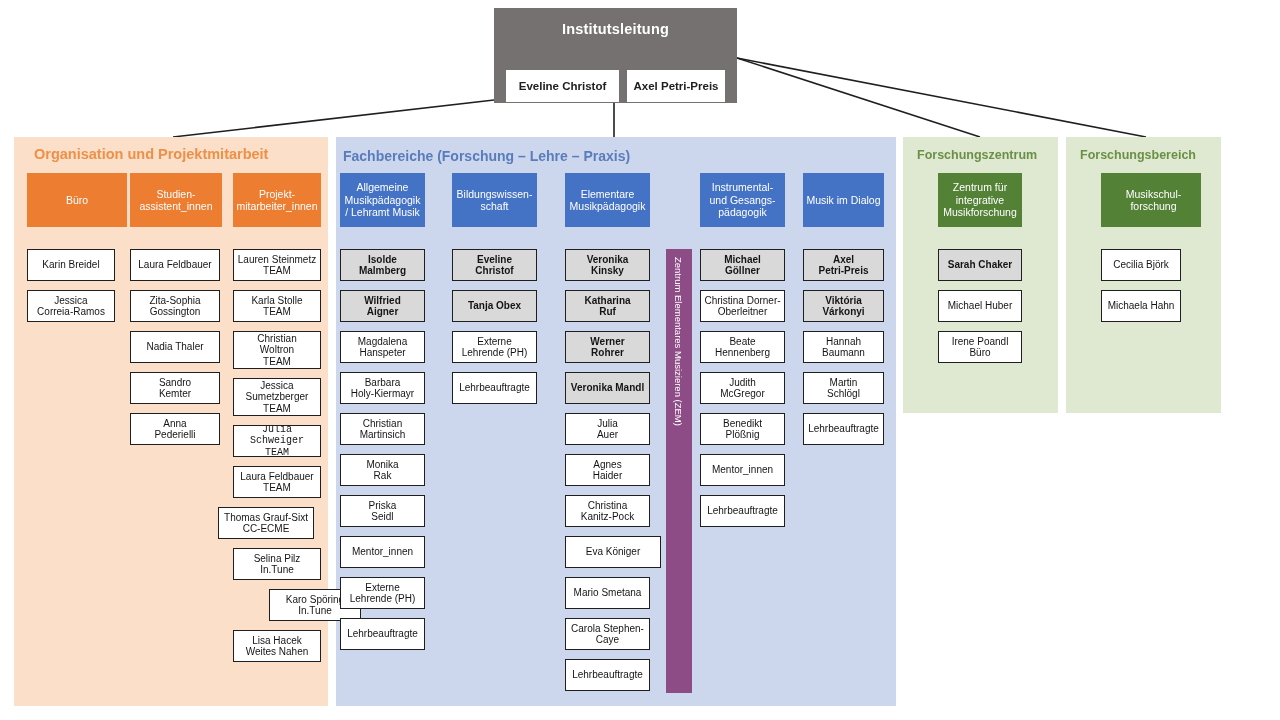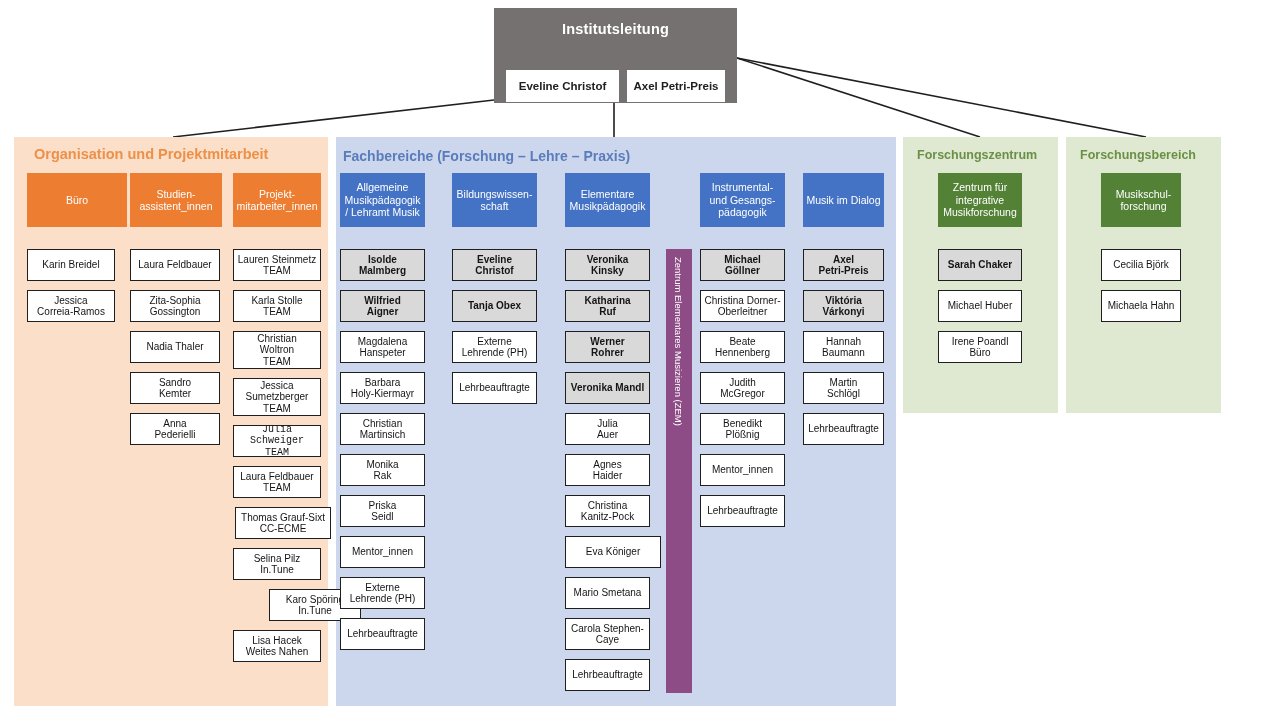--- a/index.html
+++ b/index.html
@@ -131,21 +131,21 @@
       <div class="pbox" style="left: 130px; top: 331px; width: 90px; height: 32px;">Nadia Thaler</div>
       <div class="pbox" style="left: 130px; top: 372px; width: 90px; height: 32px;">Sandro<br>Kemter</div>
       <div class="pbox" style="left: 130px; top: 413px; width: 90px; height: 32px;">Anna<br>Pederielli</div>
       <div class="chip chip-orange" style="left: 233px; top: 173px; width: 88px; height: 54px;">Projekt-<br>mitarbeiter_innen</div>
       <div class="pbox" style="left: 233px; top: 249px; width: 88px; height: 32px;">Lauren Steinmetz<br>TEAM</div>
       <div class="pbox" style="left: 233px; top: 290px; width: 88px; height: 32px;">Karla Stolle<br>TEAM</div>
       <div class="pbox" style="left: 233px; top: 331px; width: 88px; height: 38px;">Christian<br>Woltron<br>TEAM</div>
       <div class="pbox" style="left: 233px; top: 378px; width: 88px; height: 38px;">Jessica<br>Sumetzberger<br>TEAM</div>
       <div class="pbox" style="left: 233px; top: 425px; width: 88px; height: 32px; font-family: Liberation Mono, monospace;">Julia Schweiger<br>TEAM</div>
       <div class="pbox" style="left: 233px; top: 466px; width: 88px; height: 32px;">Laura Feldbauer<br>TEAM</div>
-      <div class="pbox" style="left: 235px; top: 507px; width: 96px; height: 32px;">Thomas Grauf-Sixt<br>CC-ECME</div>
+      <div class="pbox" style="left: 218px; top: 507px; width: 96px; height: 32px;">Thomas Grauf-Sixt<br>CC-ECME</div>
       <div class="pbox" style="left: 233px; top: 548px; width: 88px; height: 32px;">Selina Pilz<br>In.Tune</div>
       <div class="pbox" style="left: 233px; top: 589px; width: 92px; height: 32px; margin-left: 36px;">Karo Spöring<br>In.Tune</div>
       <div class="pbox" style="left: 233px; top: 630px; width: 88px; height: 32px;">Lisa Hacek<br>Weites Nahen</div>
       <div class="chip chip-blue" style="left: 340px; top: 173px; width: 85px; height: 54px;">Allgemeine<br>Musikpädagogik<br>/ Lehramt Musik</div>
       <div class="pbox core" style="left: 340px; top: 249px; width: 85px; height: 32px;">Isolde<br>Malmberg</div>
       <div class="pbox core" style="left: 340px; top: 290px; width: 85px; height: 32px;">Wilfried<br>Aigner</div>
       <div class="pbox" style="left: 340px; top: 331px; width: 85px; height: 32px;">Magdalena<br>Hanspeter</div>
       <div class="pbox" style="left: 340px; top: 372px; width: 85px; height: 32px;">Barbara<br>Holy-Kiermayr</div>
       <div class="pbox" style="left: 340px; top: 413px; width: 85px; height: 32px;">Christian<br>Martinsich</div>
       <div class="pbox" style="left: 340px; top: 454px; width: 85px; height: 32px;">Monika<br>Rak</div>
@@ -181,17 +181,17 @@
       <div class="chip chip-blue" style="left: 803px; top: 173px; width: 81px; height: 54px;">Musik im Dialog</div>
       <div class="pbox core" style="left: 803px; top: 249px; width: 81px; height: 32px;">Axel<br>Petri-Preis</div>
       <div class="pbox core" style="left: 803px; top: 290px; width: 81px; height: 32px;">Viktória<br>Várkonyi</div>
       <div class="pbox" style="left: 803px; top: 331px; width: 81px; height: 32px;">Hannah<br>Baumann</div>
       <div class="pbox" style="left: 803px; top: 372px; width: 81px; height: 32px;">Martin<br>Schlögl</div>
       <div class="pbox" style="left: 803px; top: 413px; width: 81px; height: 32px;">Lehrbeauftragte</div>
       <div class="chip chip-green" style="left: 938px; top: 173px; width: 84px; height: 54px;">Zentrum für<br>integrative<br>Musikforschung</div>
       <div class="pbox core" style="left: 938px; top: 249px; width: 84px; height: 32px;">Sarah Chaker</div>
       <div class="pbox" style="left: 938px; top: 290px; width: 84px; height: 32px;">Michael Huber</div>
       <div class="pbox" style="left: 938px; top: 331px; width: 84px; height: 32px;">Irene Poandl<br>Büro</div>
-      <div class="chip chip-green" style="left: 1101px; top: 173px; width: 80px; height: 54px; padding-left: 8px;">Musikschul-<br>forschung</div>
+      <div class="chip chip-green" style="left: 1101px; top: 173px; width: 100px; height: 54px; padding-left: 8px;">Musikschul-<br>forschung</div>
       <div class="pbox" style="left: 1101px; top: 249px; width: 80px; height: 32px;">Cecilia Björk</div>
       <div class="pbox" style="left: 1101px; top: 290px; width: 80px; height: 32px;">Michaela Hahn</div>
     </div>
 </div>
 
 </body></html>

